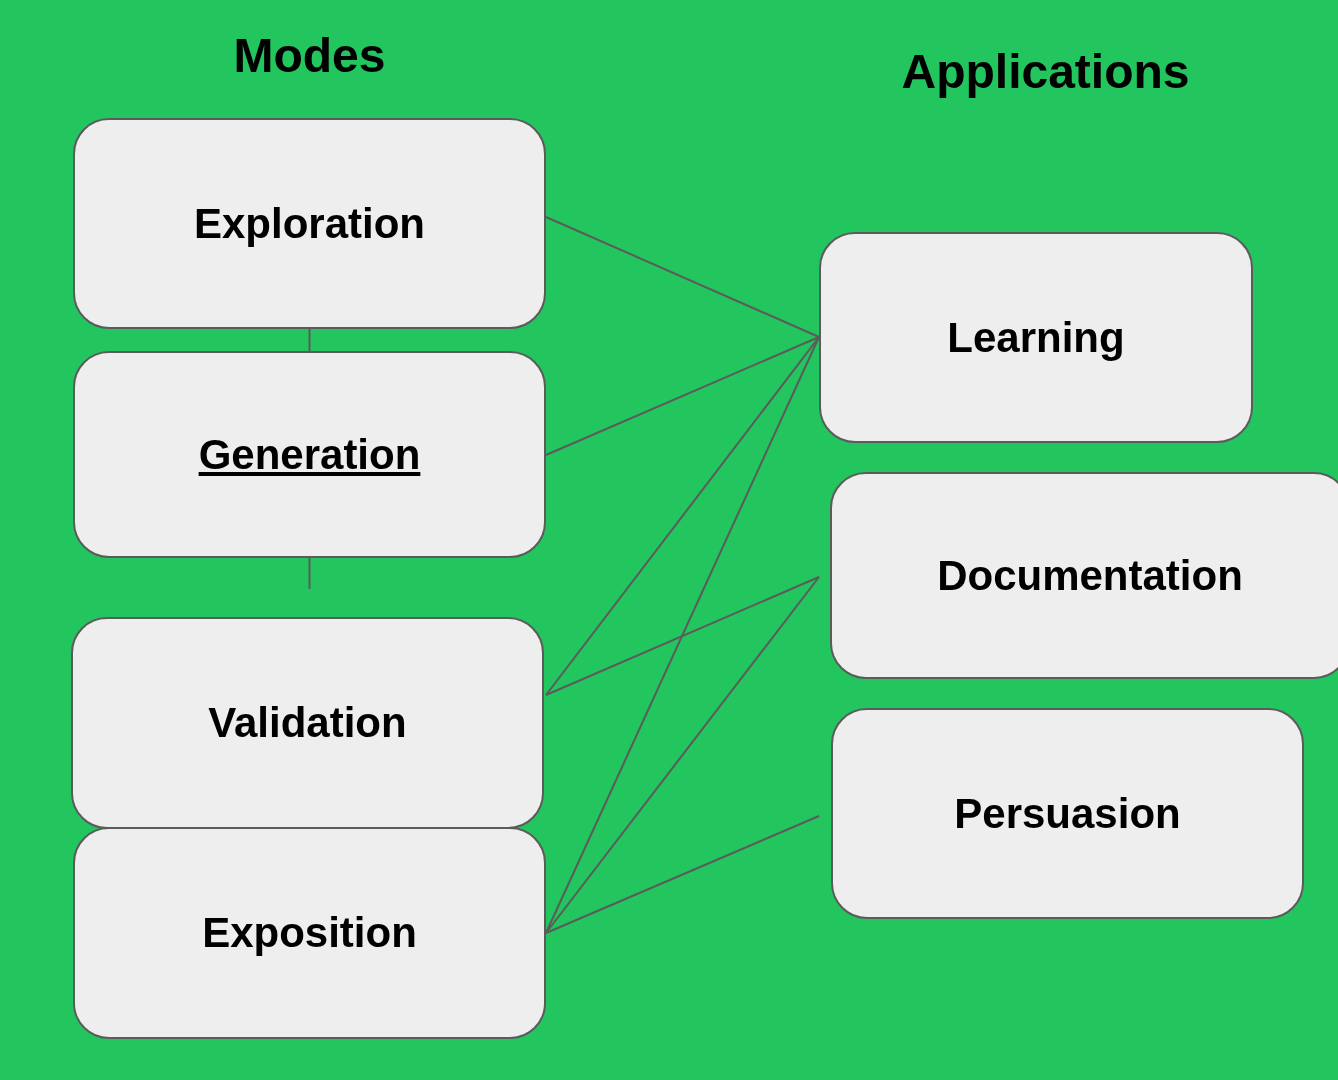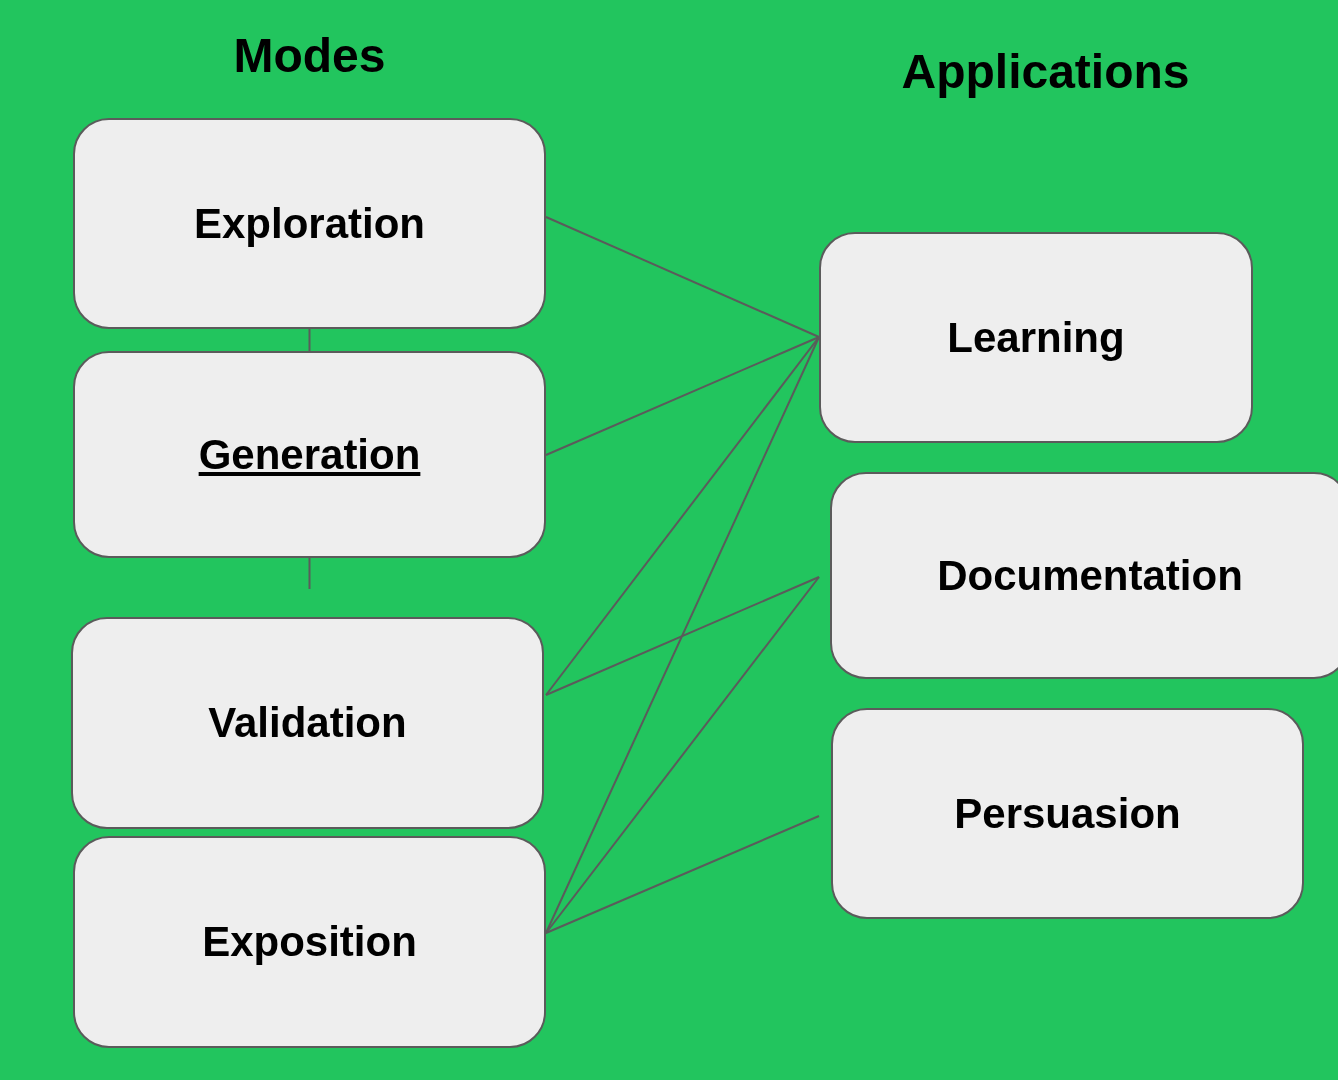--- a/index.html
+++ b/index.html
@@ -50,21 +50,21 @@
   }
   .node .label {
     font-size: 42px;
     font-weight: bold;
     color: #000000;
     white-space: nowrap;
   }
   #node-exploration   { left: 73px;  top: 111px; width: 473px; height: 211px; margin-top: 7px; }
   #node-generation    { left: 73px;  top: 351px; width: 473px; height: 207px; text-decoration: underline; }
   #node-validation    { left: 71px;  top: 589px; width: 473px; height: 212px; margin-top: 28px; }
-  #node-exposition    { left: 73px;  top: 827px; width: 473px; height: 212px; margin-top: 9px; }
+  #node-exposition    { left: 73px;  top: 827px; width: 473px; height: 212px; }
   #node-learning      { left: 819px; top: 232px; width: 434px; height: 211px; }
   #node-documentation { left: 830px; top: 472px; width: 520px; height: 207px; }
   #node-persuasion    { left: 819px; top: 708px; width: 473px; height: 211px; margin-left: 12px; }
 </style>
 </head>
 <body>
 
 <div class="canvas">
 
   <div class="col-title" id="title-left">Modes</div>

